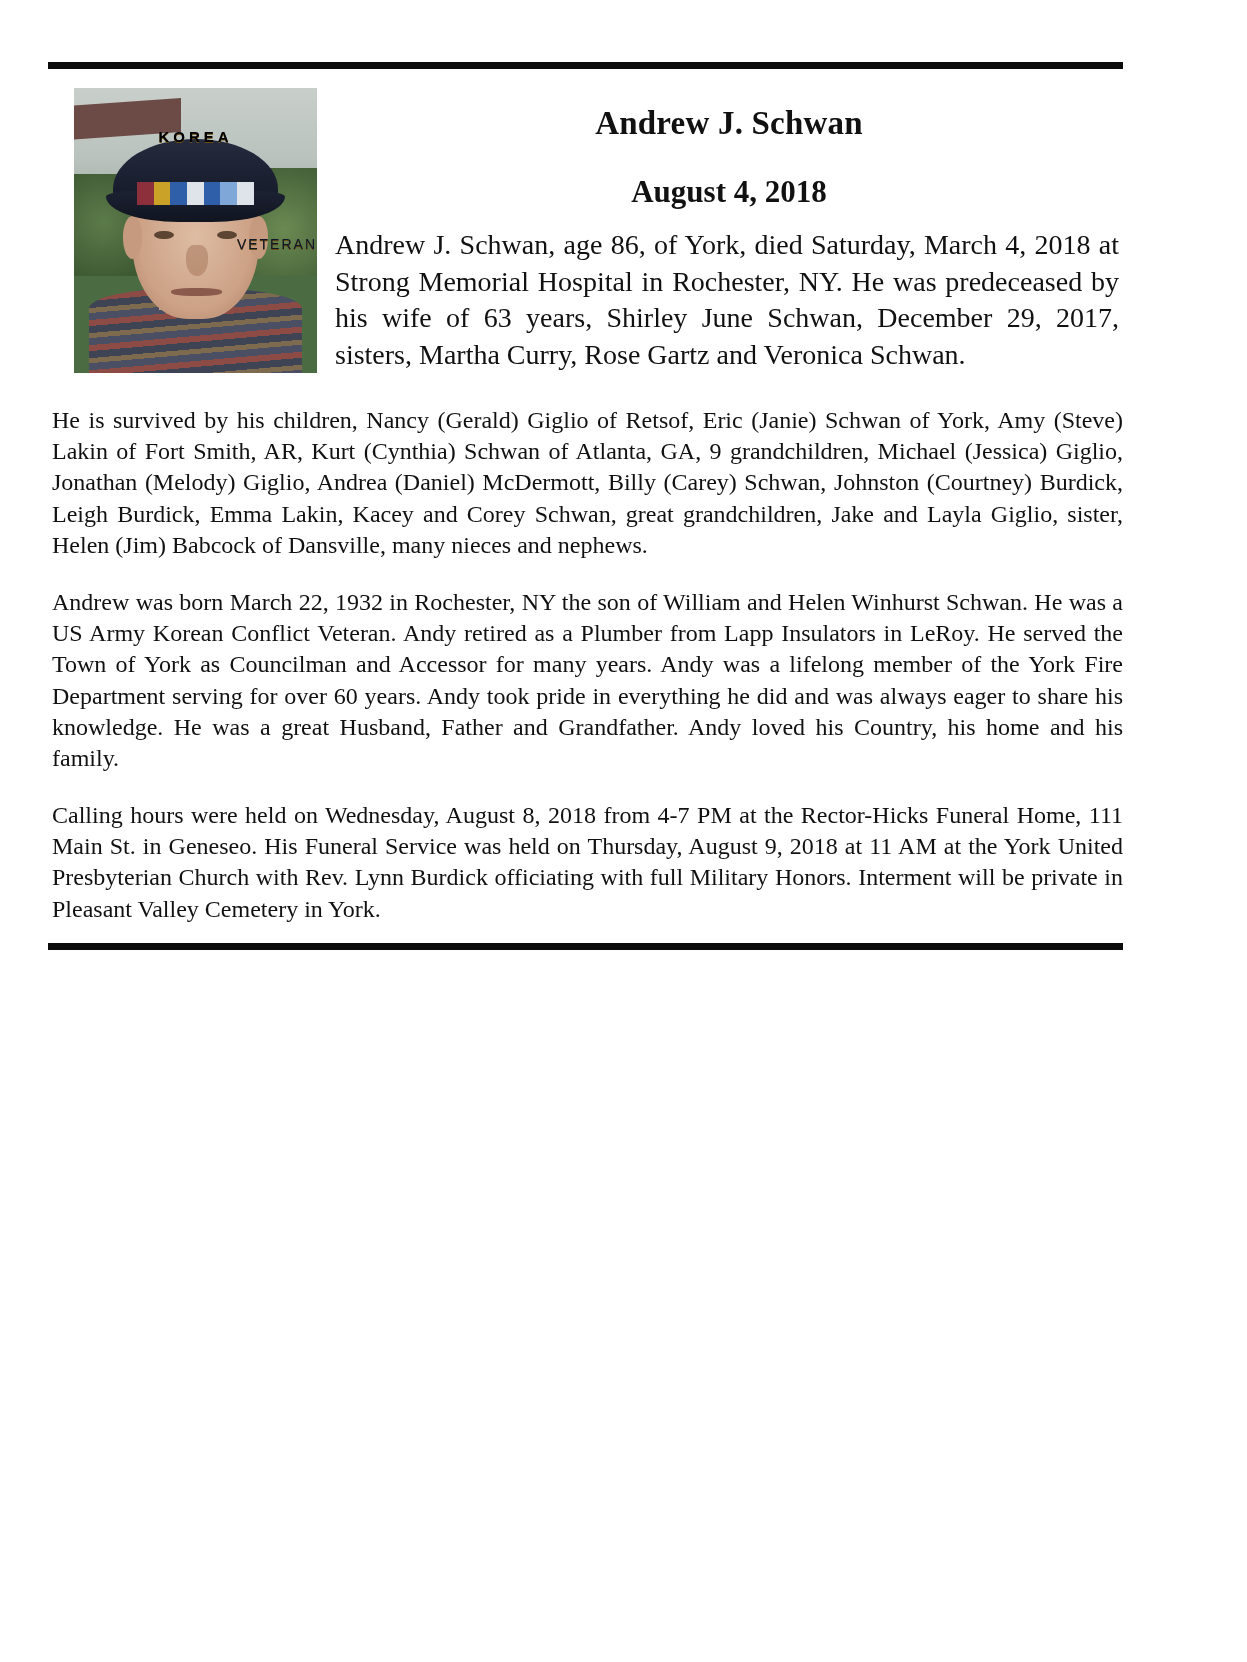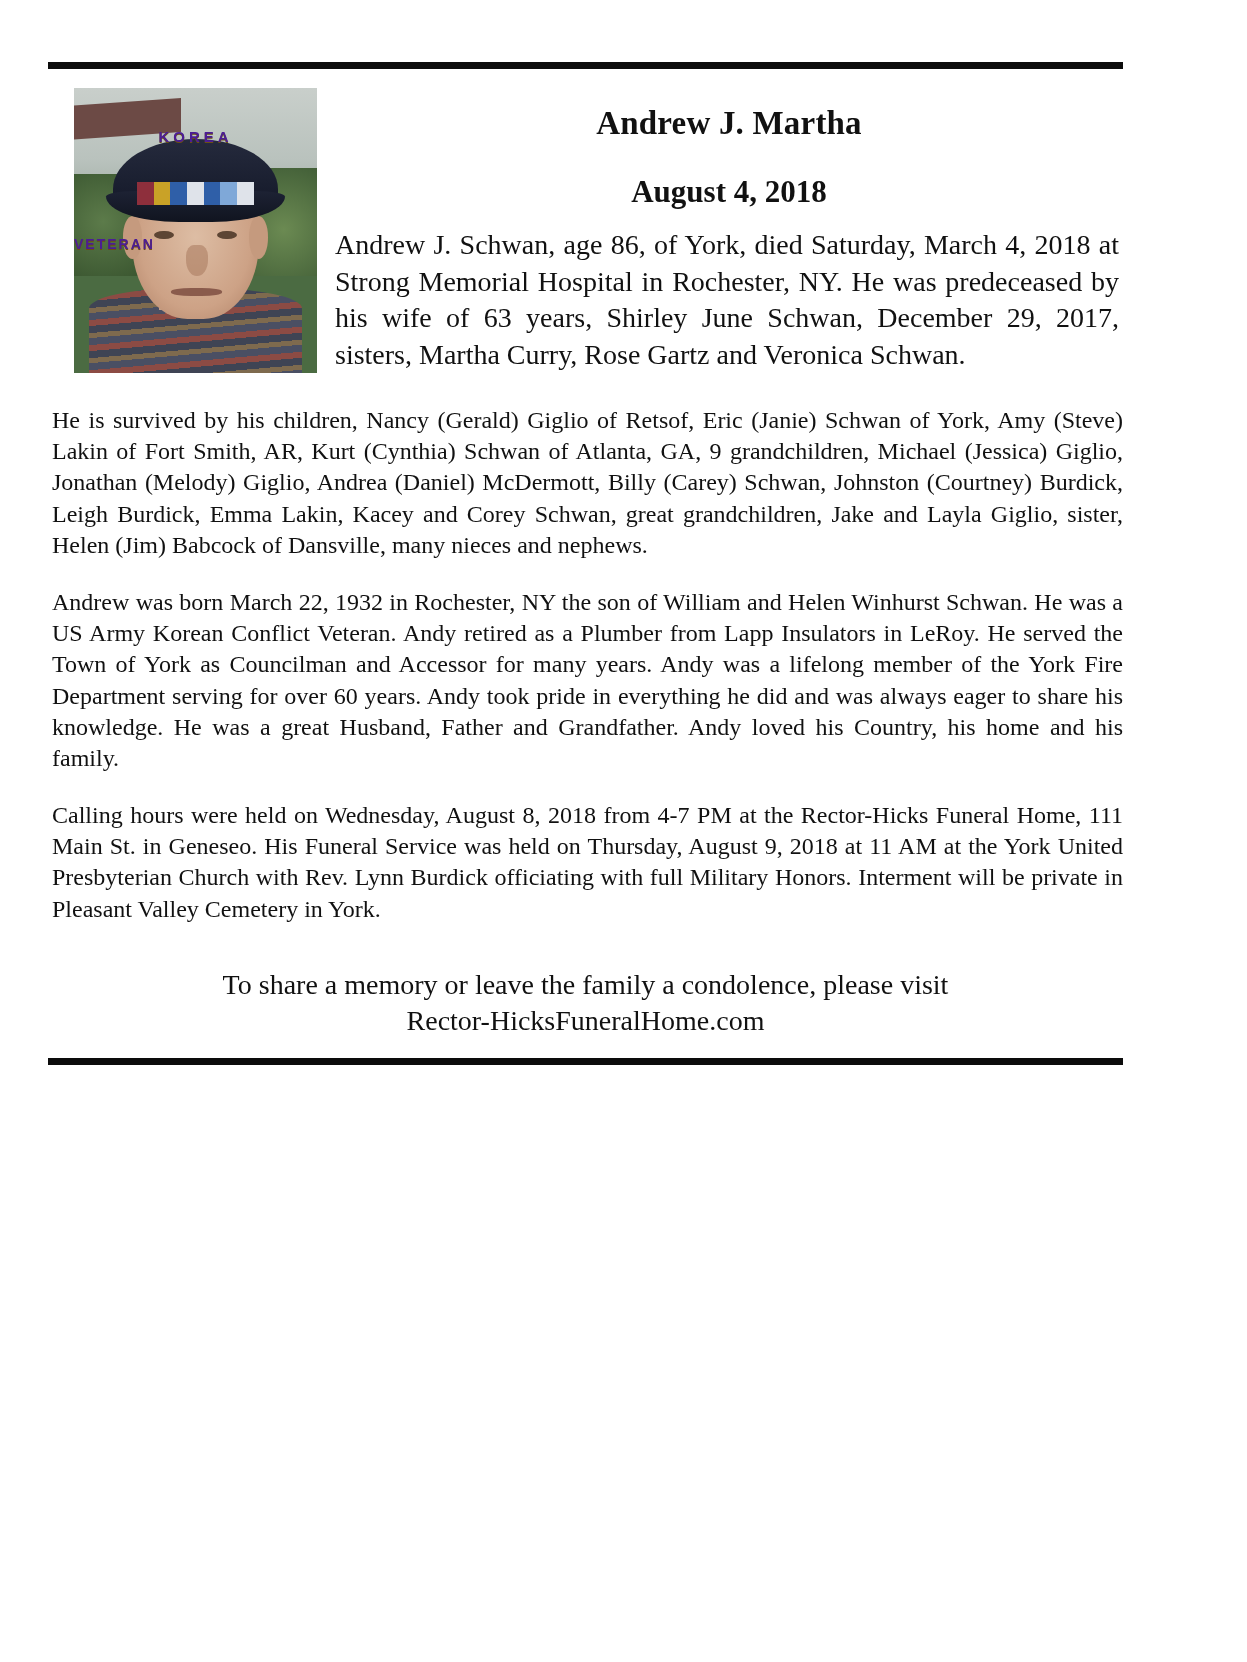--- a/index.html
+++ b/index.html
@@ -104,34 +104,34 @@
   }
   .portrait .brim {
     position: absolute; left: 13%; top: 36%; width: 74%; height: 11%;
     background: linear-gradient(180deg, #1d2234 0%, #10141f 100%);
     border-radius: 20% 20% 50% 50% / 22% 22% 100% 100%;
     z-index: 4;
   }
   .portrait .cap-korea {
     position: absolute; left: 0; top: 14%; width: 100%;
     text-align: center;
-    color: #4c1d95;
+    color: #000000;
     font-family: "Liberation Sans", sans-serif;
     font-weight: bold;
     font-size: 15px;
     letter-spacing: 4px;
     z-index: 5;
     text-shadow: 0 1px 0 #6b4f12;
   }
   .portrait .cap-vet {
     position: absolute; left: 0; top: 52%; width: 100%;
-    text-align: left;
-    color: #4c1d95;
+    text-align: right;
+    color: #0f172a;
     font-family: "Liberation Sans", sans-serif;
-    font-weight: bold;
+    font-weight: normal;
     font-size: 14px;
     letter-spacing: 2px;
     z-index: 5;
     text-shadow: 0 1px 0 #6b4f12;
   }
   .portrait .ribbons {
     position: absolute; left: 26%; top: 33%; width: 48%; height: 8%;
     z-index: 5;
     display: flex;
   }
@@ -222,31 +222,27 @@
             <i style="background:#c9a227"></i>
             <i style="background:#2f5fa8"></i>
             <i style="background:#dfe3ea"></i>
             <i style="background:#2f5fa8"></i>
             <i style="background:#7fa8d8"></i>
             <i style="background:#dfe3ea"></i>
         </div>
         <div class="cap-vet">VETERAN</div>
       </div>
 
-      <h1 class="deceased-name">Andrew J. Martha</h1>
+      <h1 class="deceased-name">Andrew J. Schwan</h1>
       <h2 class="death-date">August 4, 2018</h2>
       <div class="lead-para">Andrew J. Schwan, age 86, of York, died Saturday, March 4, 2018 at Strong Memorial Hospital in Rochester, NY. He was predeceased by his wife of 63 years, Shirley June Schwan, December 29, 2017, sisters, Martha Curry, Rose Gartz and Veronica Schwan.</div>
 
     </div>
 
     <p class="body-para">He is survived by his children, Nancy (Gerald) Giglio of Retsof, Eric (Janie) Schwan of York, Amy (Steve) Lakin of Fort Smith, AR, Kurt (Cynthia) Schwan of Atlanta, GA, 9 grandchildren, Michael (Jessica) Giglio, Jonathan (Melody) Giglio, Andrea (Daniel) McDermott, Billy (Carey) Schwan, Johnston (Courtney) Burdick, Leigh Burdick, Emma Lakin, Kacey and Corey Schwan, great grandchildren, Jake and Layla Giglio, sister, Helen (Jim) Babcock of Dansville, many nieces and nephews.</p>
     <p class="body-para">Andrew was born March 22, 1932 in Rochester, NY the son of William and Helen Winhurst Schwan. He was a US Army Korean Conflict Veteran. Andy retired as a Plumber from Lapp Insulators in LeRoy. He served the Town of York as Councilman and Accessor for many years. Andy was a lifelong member of the York Fire Department serving for over 60 years. Andy took pride in everything he did and was always eager to share his knowledge. He was a great Husband, Father and Grandfather. Andy loved his Country, his home and his family.</p>
     <p class="body-para">Calling hours were held on Wednesday, August 8, 2018 from 4-7 PM at the Rector-Hicks Funeral Home, 111 Main St. in Geneseo. His Funeral Service was held on Thursday, August 9, 2018 at 11 AM at the York United Presbyterian Church with Rev. Lynn Burdick officiating with full Military Honors. Interment will be private in Pleasant Valley Cemetery in York.</p>
 
-    <div class="closing">
-      <span class="line">To share a memory or leave the family a condolence, please visit</span>
-      <span class="line">Rector-HicksFuneralHome.com</span>
-    </div>
 
     <div class="rule rule-bottom"></div>
 
   </div>
 </div>
 
 </body></html>

